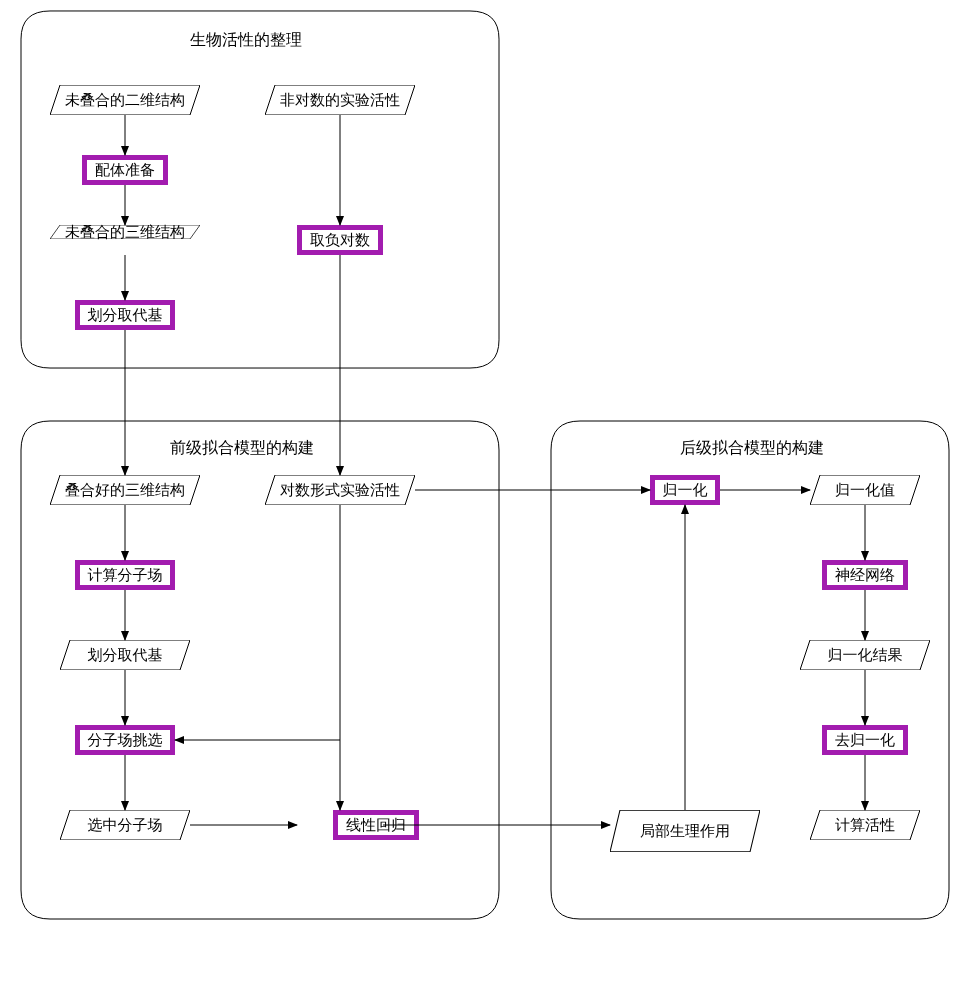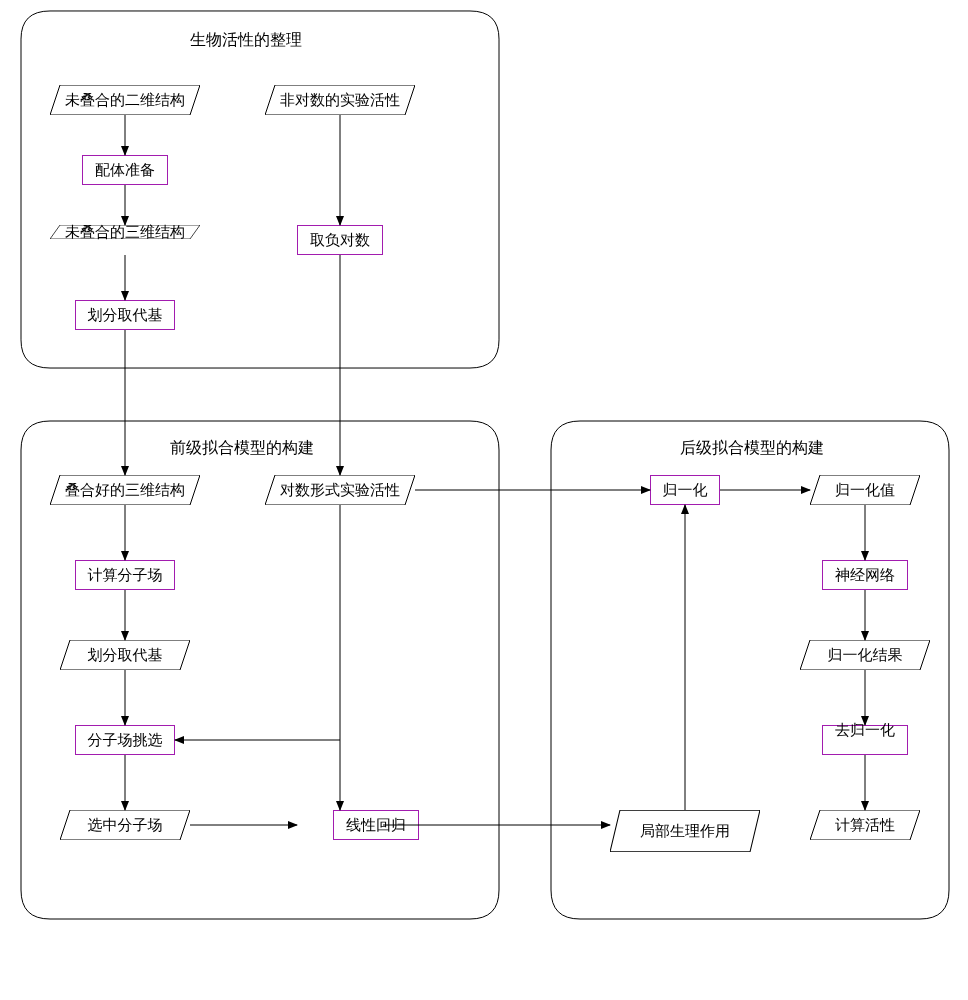--- a/index.html
+++ b/index.html
@@ -10,27 +10,27 @@
       font-family: "SimSun", "Microsoft YaHei", serif;
       position: relative;
     }
     .panel-title {
       position: absolute;
       font-size: 16px;
       white-space: nowrap;
     }
     .rect-box {
       position: absolute;
-      border: 1px solid #a21caf;
+      border: 5px solid #a21caf;
       background: #fff;
       font-size: 15px;
       display: flex;
       align-items: center;
       justify-content: center;
-      padding: 14px 6px;
+      padding: 0 6px;
       white-space: nowrap;
     }
     .para-box {
       position: absolute;
       background: #fff;
       font-size: 15px;
       display: flex;
       align-items: center;
       justify-content: center;
       white-space: nowrap;

